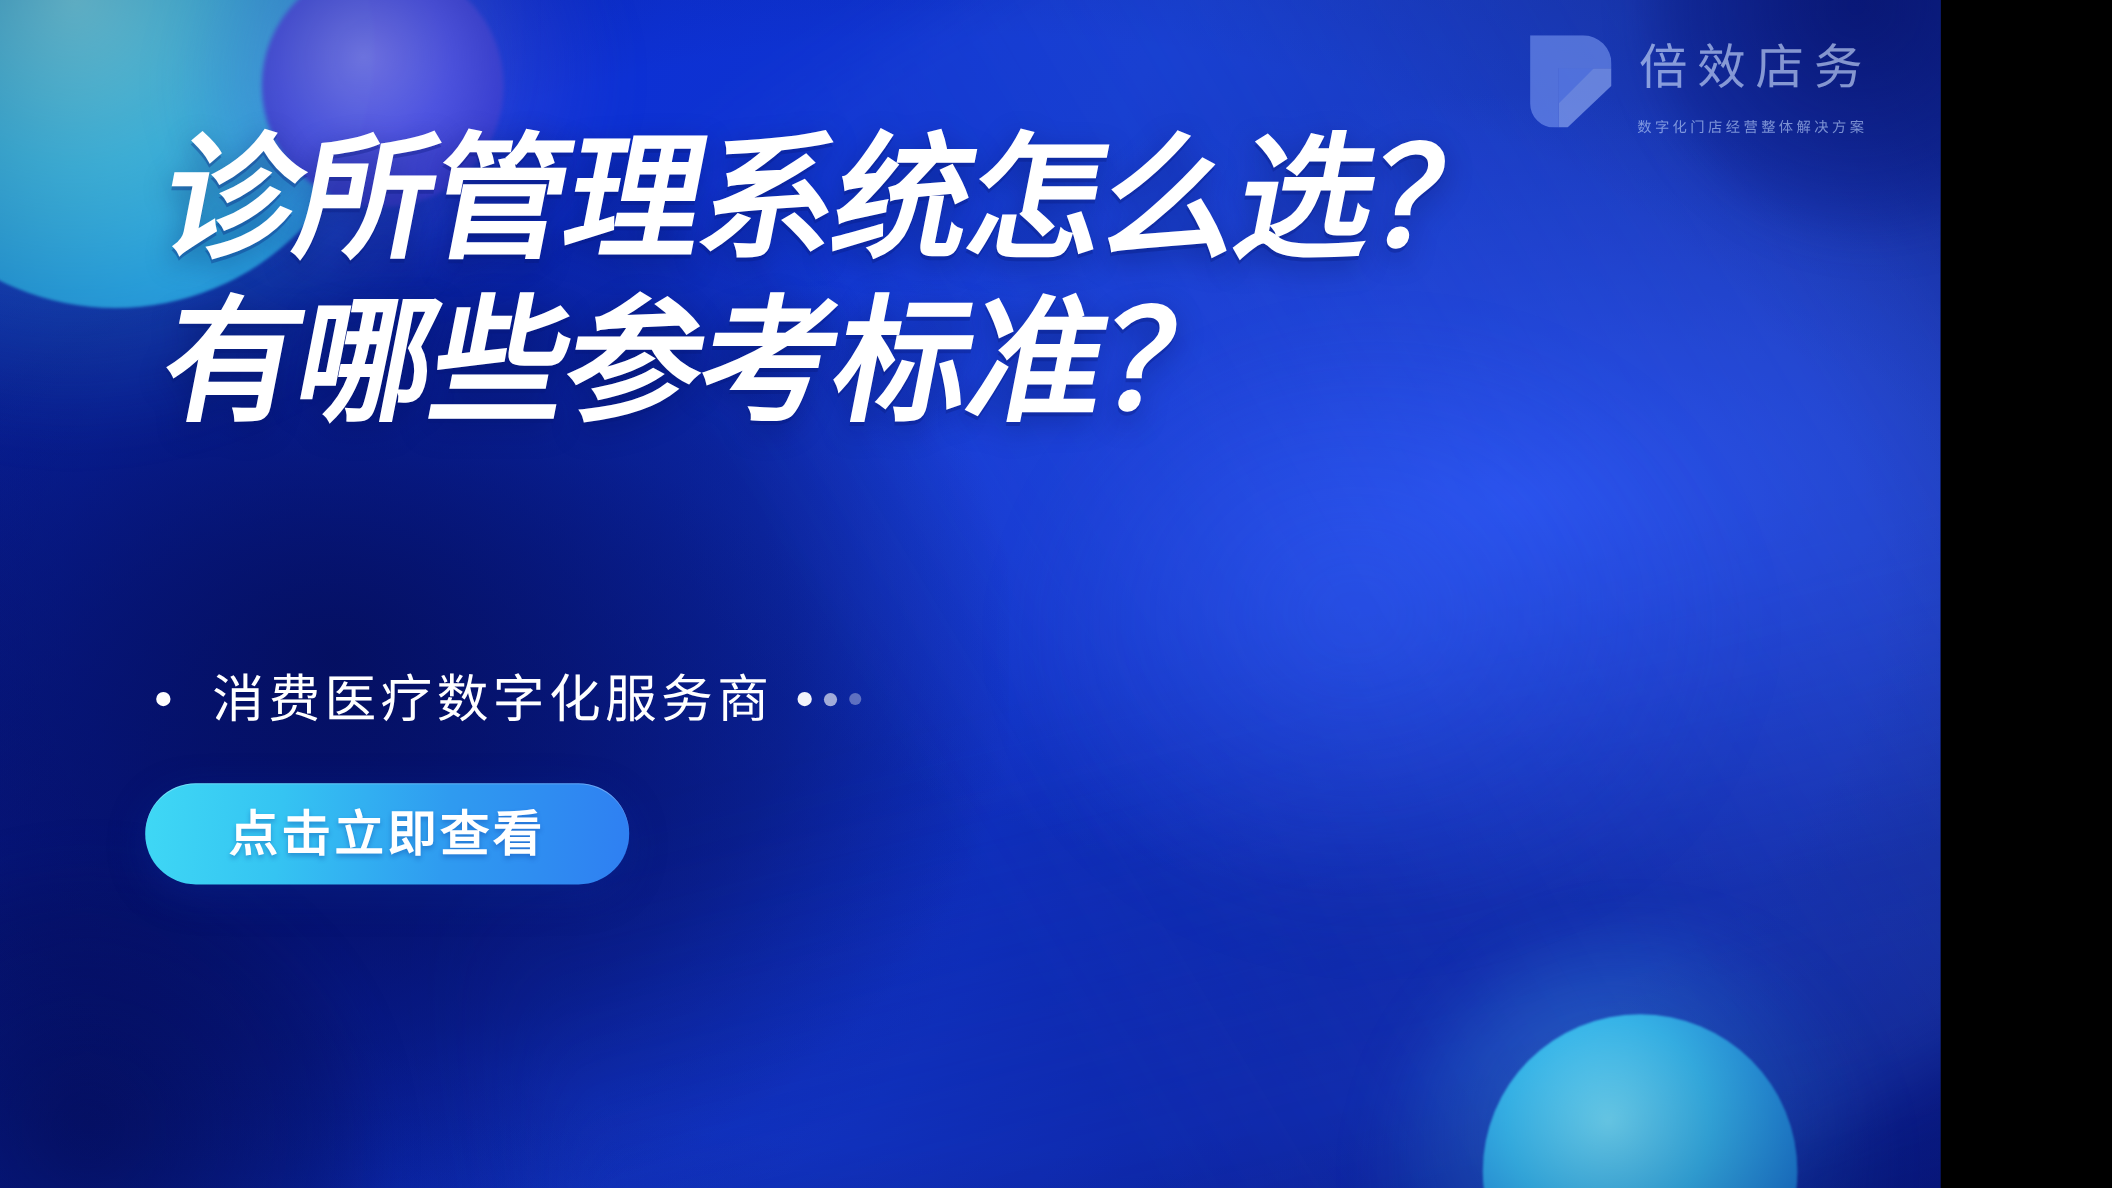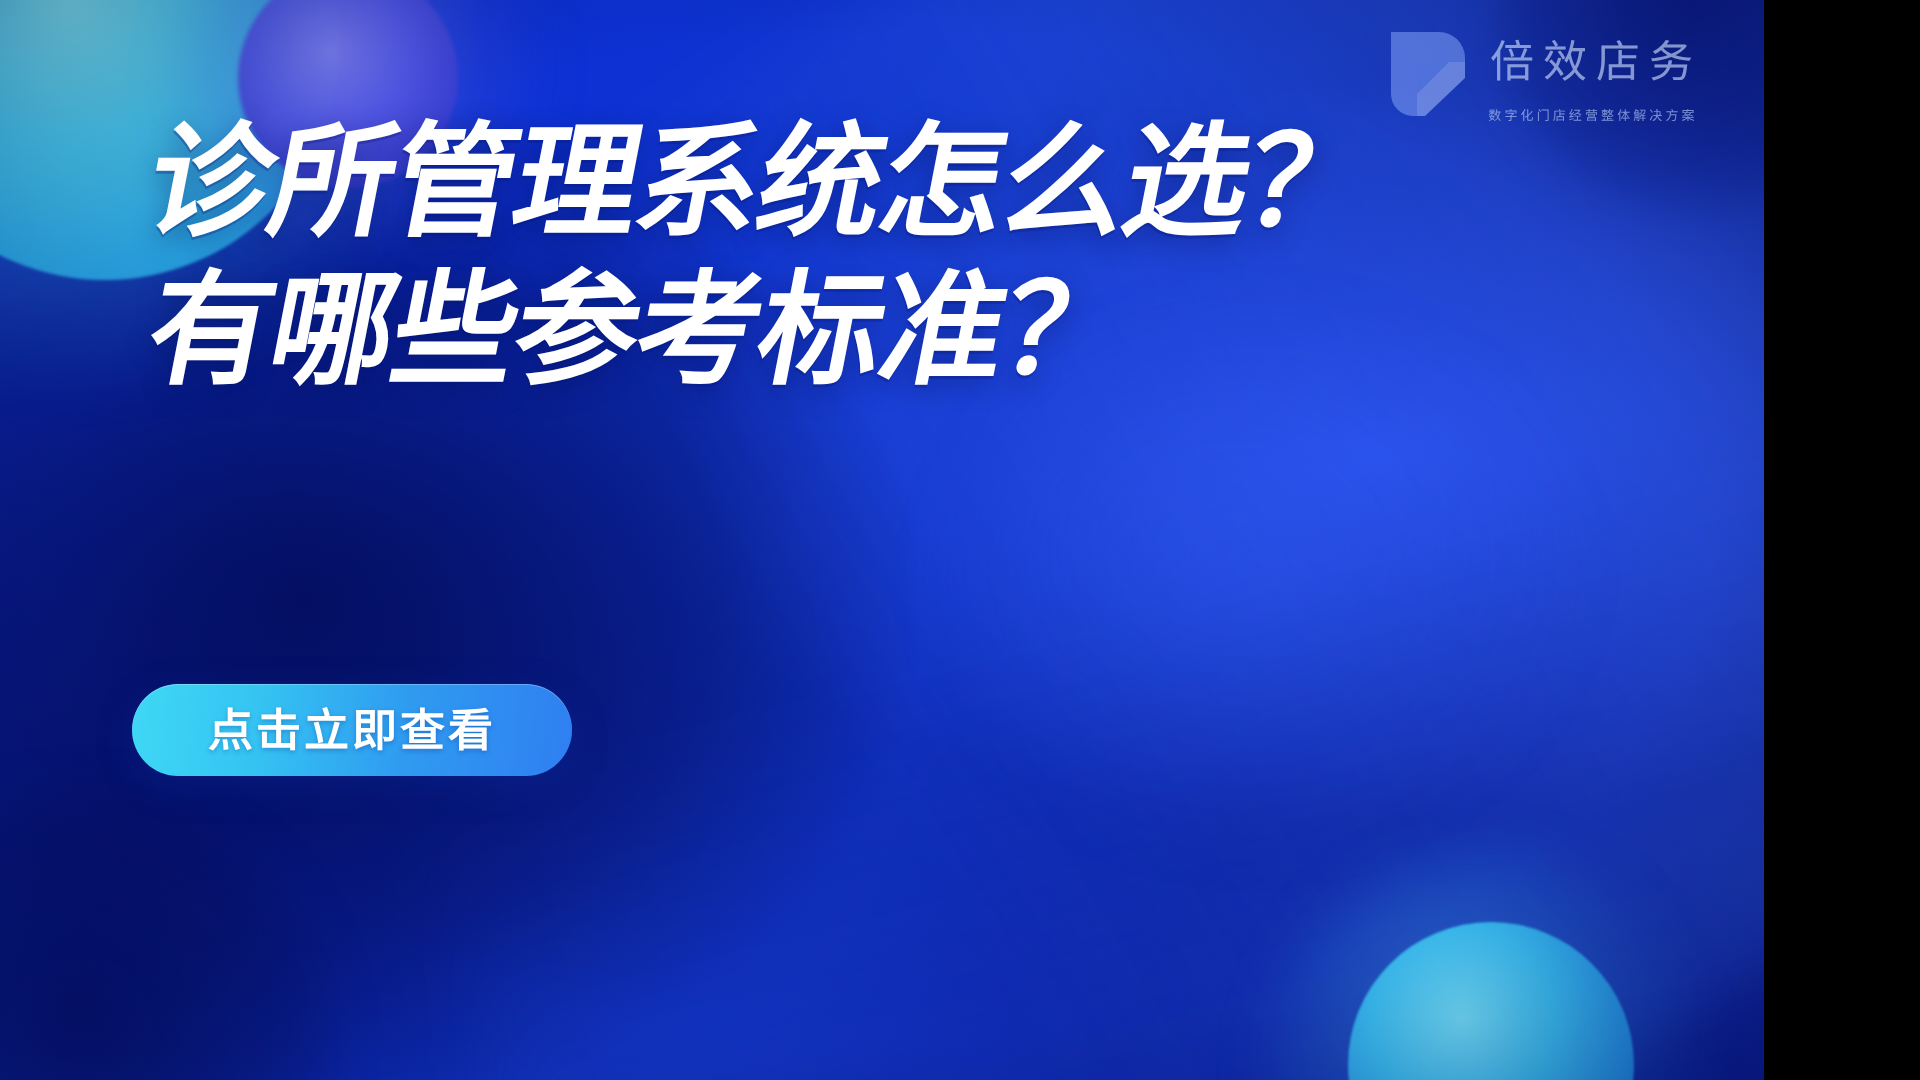--- a/index.html
+++ b/index.html
@@ -223,21 +223,21 @@
     background: #ffffff;
   }
   .sub-dots i:nth-child(1) { width: 13px; height: 13px; opacity: 0.95; }
   .sub-dots i:nth-child(2) { width: 12px; height: 12px; opacity: 0.62; }
   .sub-dots i:nth-child(3) { width: 11px; height: 11px; opacity: 0.34; }
 
   
   .cta-button {
     position: absolute;
     left: 132px;
-    top: 684px;
+    top: 712px;
     width: 440px;
     height: 92px;
     border-radius: 46px;
     border: none;
     cursor: pointer;
     display: flex;
     align-items: center;
     justify-content: center;
     background: linear-gradient(96deg, #3fd8f5 0%, #35c4f2 28%, #2f9bf0 62%, #2f7ff2 100%);
     box-shadow:
@@ -289,18 +289,27 @@
       <div class="logo-name">倍效店务</div>
       <div class="logo-tag">数字化门店经营整体解决方案</div>
     </div>
   </div>
 
   <div class="headline">
     <div class="head-line l1">诊所管理系统怎么选？</div>
     <div class="head-line l2">有哪些参考标准？</div>
   </div>
 
+  <div class="subtitle-row">
+    <span class="sub-bullet"></span>
+    <span class="sub-text">消费医疗数字化服务商</span>
+    <span class="sub-dots">
+      <i></i>
+        <i></i>
+        <i></i>
+    </span>
+  </div>
 
   <button class="cta-button">
     <span class="cta-label">点击立即查看</span>
   </button>
 
 </div>
 
 </body></html>

